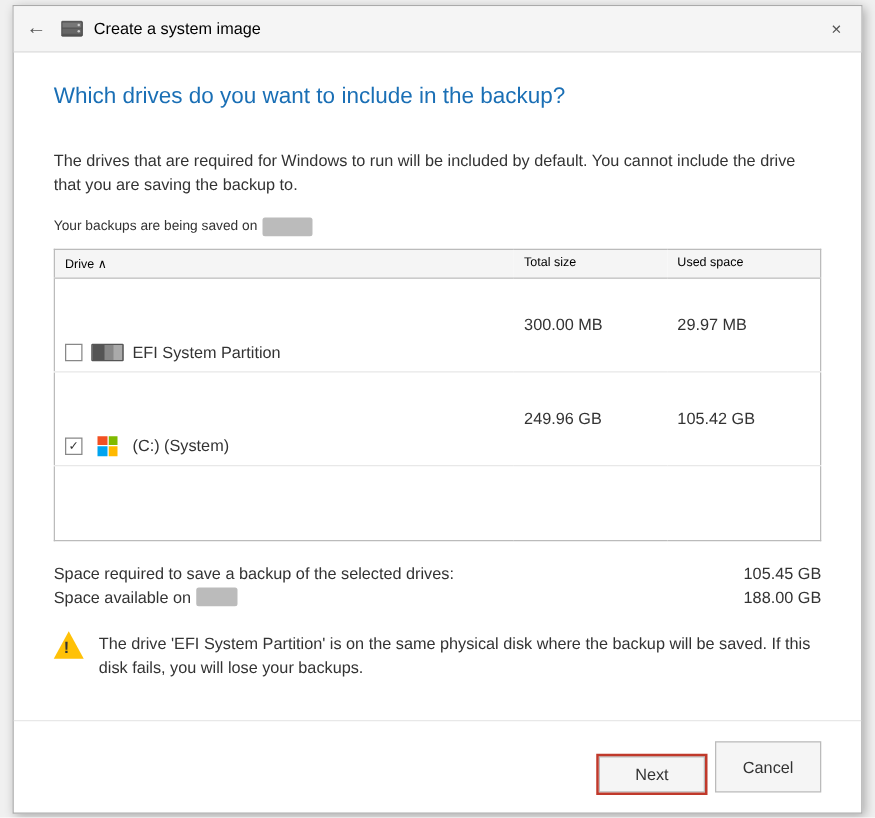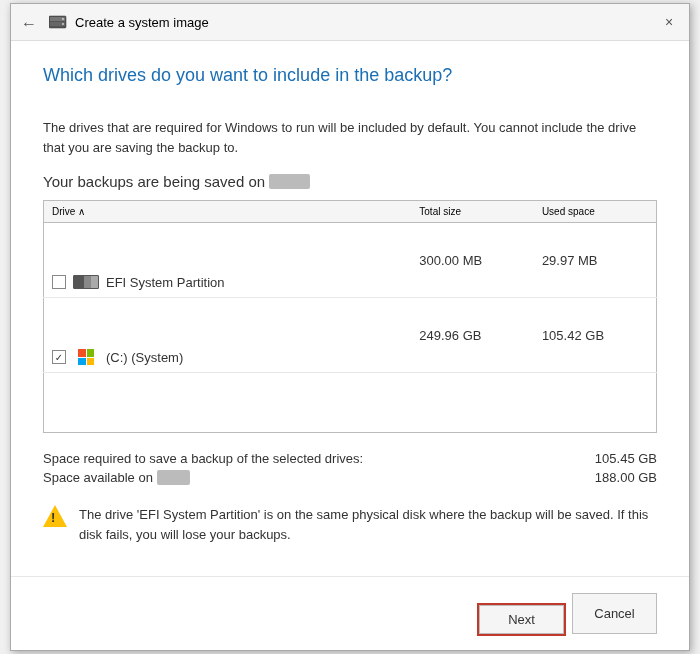--- a/index.html
+++ b/index.html
@@ -63,21 +63,21 @@
       margin-bottom: 32px;
       font-weight: 400;
     }
     .description {
       font-size: 13px;
       color: #333;
       line-height: 1.5;
       margin-bottom: 16px;
     }
     .saved-on-line {
-      font-size: 15px;
+      font-size: 11px;
       color: #333;
       margin-bottom: 10px;
       display: flex;
       align-items: center;
       gap: 4px;
     }
     .blurred-text {
       background: #bbb;
       color: transparent;
       border-radius: 2px;

